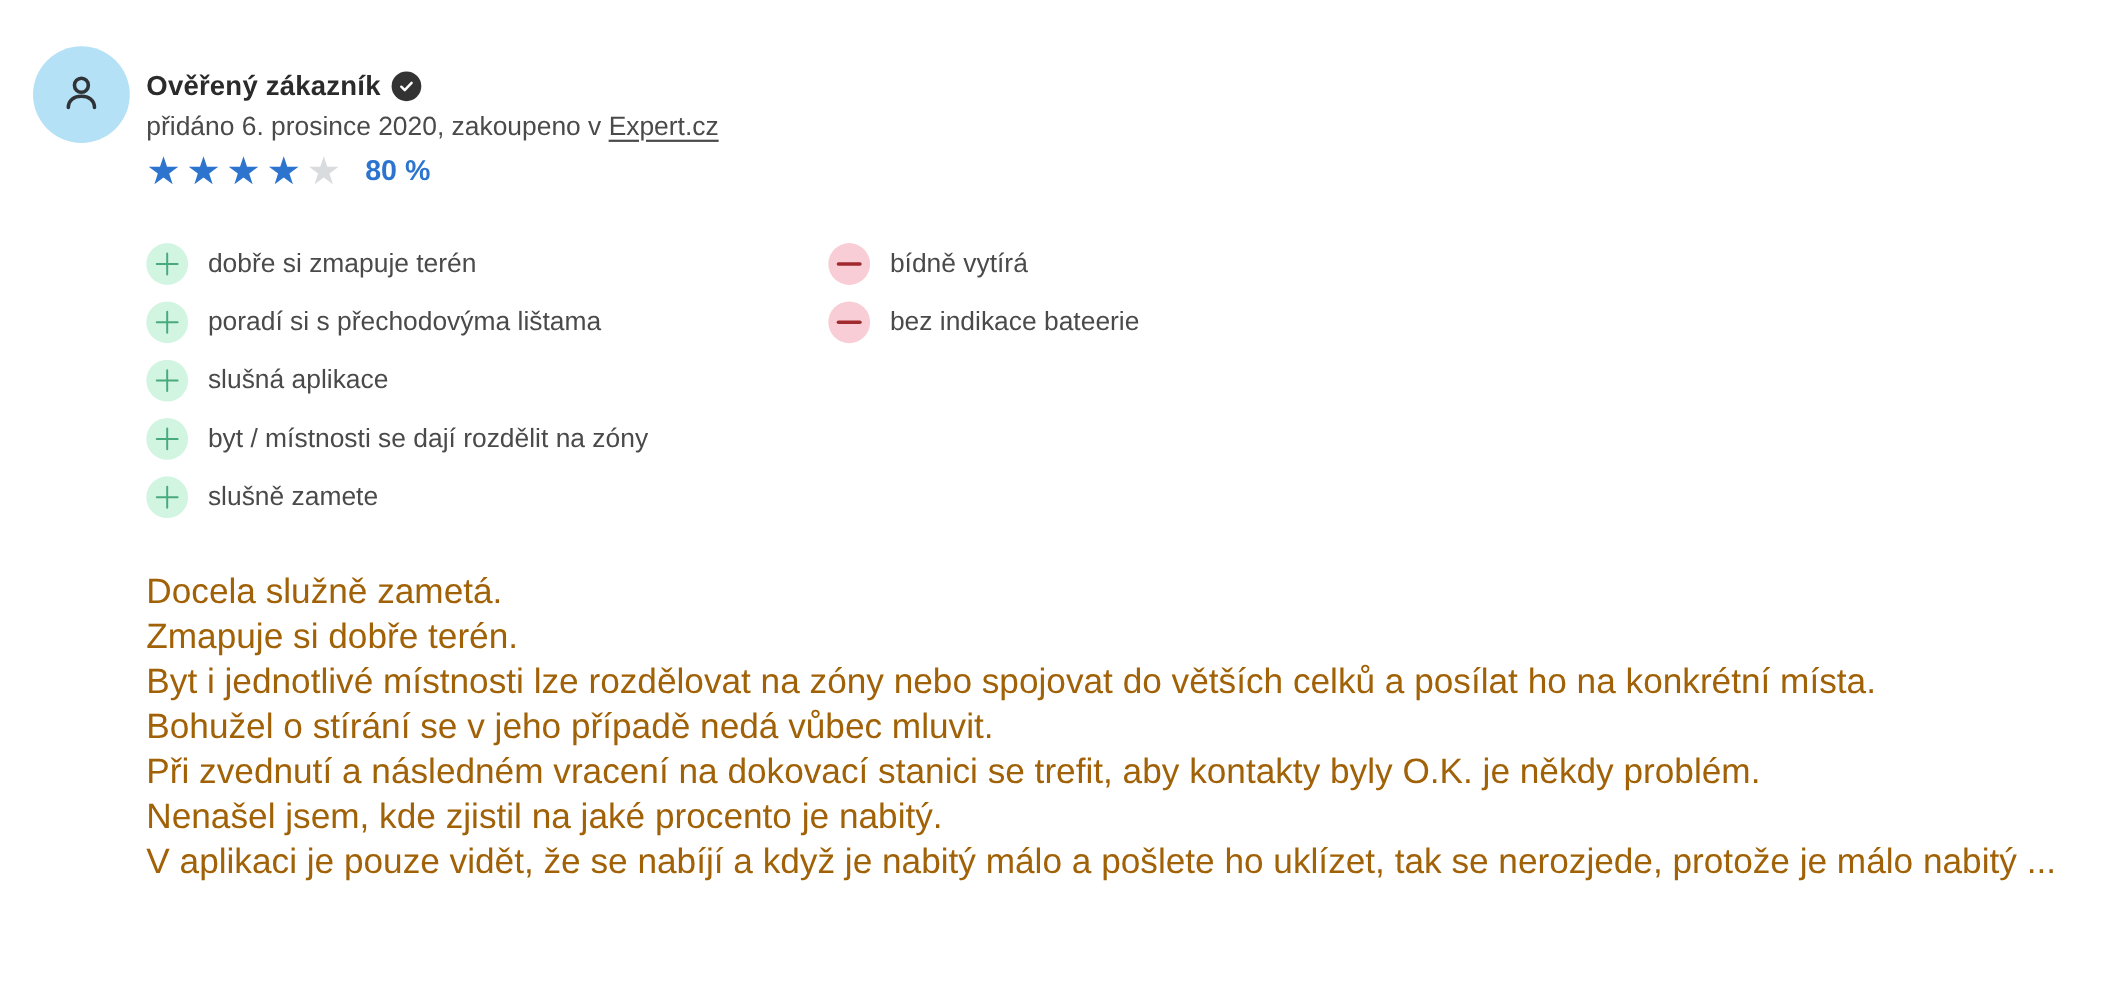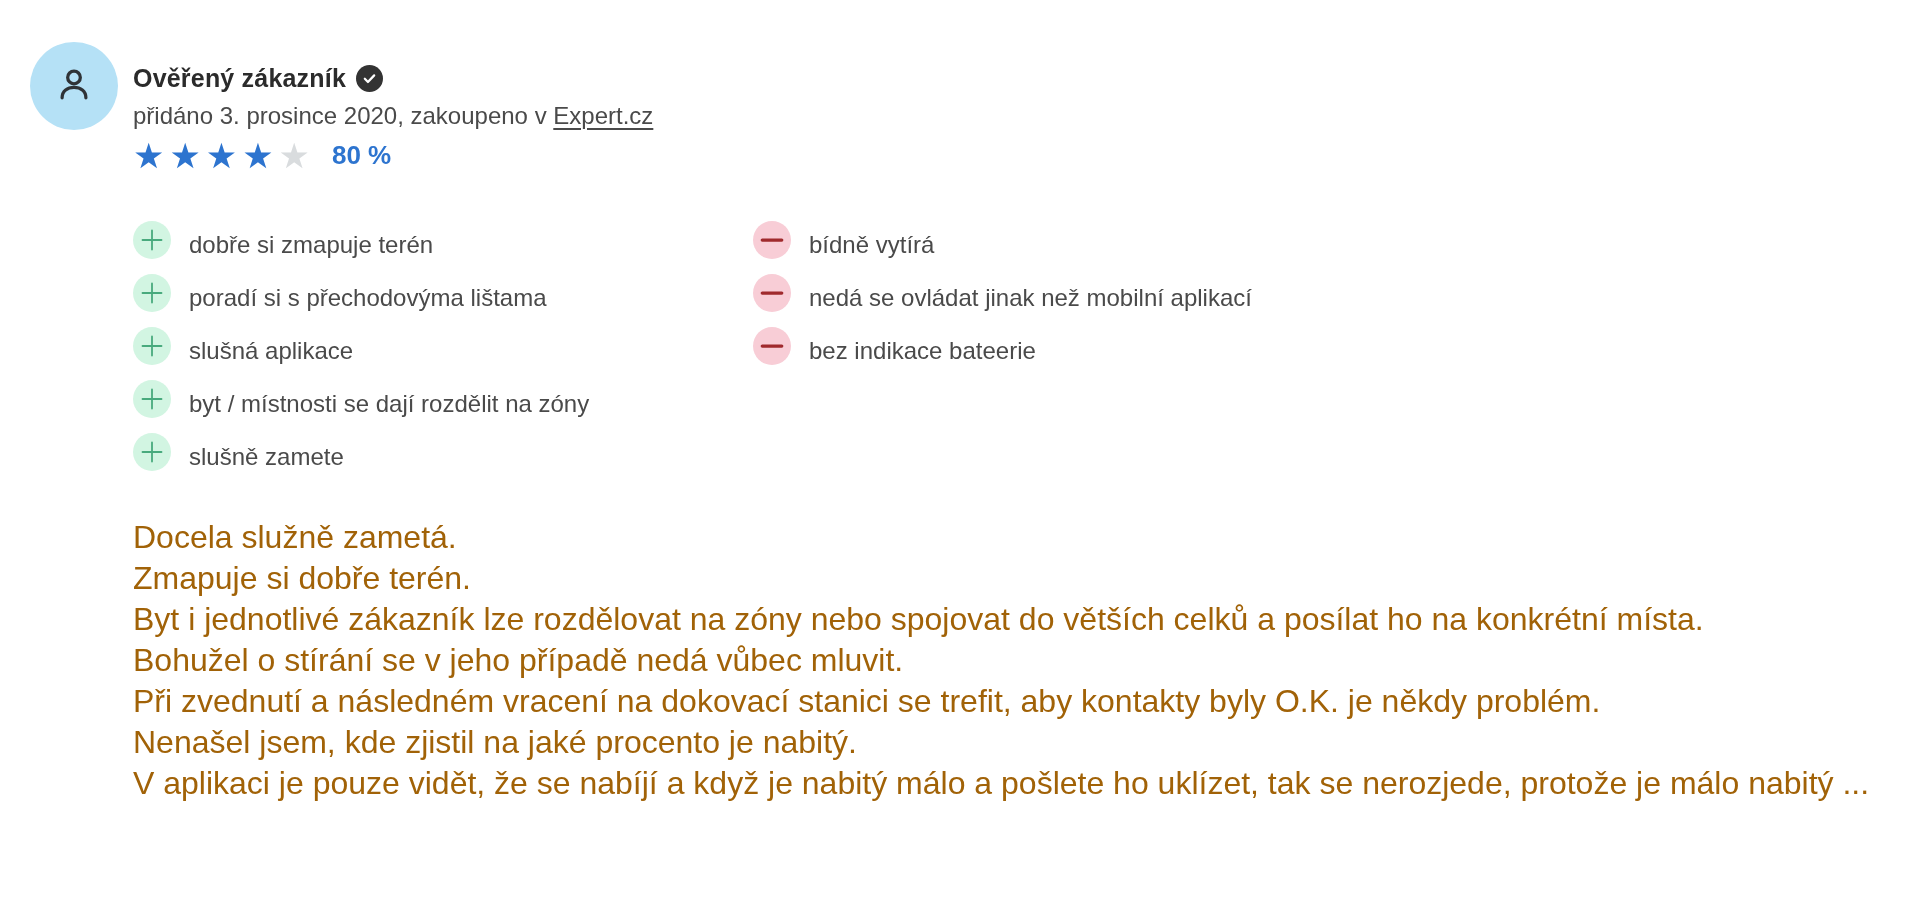--- a/index.html
+++ b/index.html
@@ -42,21 +42,21 @@
   .stars { display: flex; align-items: center; gap: 5px; }
   .star { font-size: 35px; line-height: 1; }
   .star.filled { color: #2d74cf; }
   .star.empty  { color: #d9dcde; }
   .rating-percent { margin-left: 22px; font-size: 26px; font-weight: 700; color: #2d74cf; text-align: center; }
 
   
   .pros-cons { display: flex; margin-top: 48px; }
   .pros-col { width: 620px; flex: 0 0 auto; }
   .cons-col { flex: 0 0 auto; }
-  .pc-item { display: flex; align-items: flex-end; margin-bottom: 15px; }
+  .pc-item { display: flex; align-items: center; margin-bottom: 15px; }
   .pc-item:last-child { margin-bottom: 0; }
   .pc-icon {
     width: 38px; height: 38px; border-radius: 50%;
     display: flex; align-items: center; justify-content: center;
     flex: 0 0 auto;
   }
   .pc-icon.plus  { background: #d2f5e2; }
   .pc-icon.minus { background: #f8cdd6; }
   .pc-text { margin-left: 18px; font-size: 24px; color: #4a4a4a; }
 
@@ -81,21 +81,21 @@
     <div class="header-text">
       <div class="author-row">
         <span class="author-name">Ověřený zákazník</span>
         <span class="verified-badge">
           <svg width="15" height="15" viewBox="0 0 24 24" fill="none" stroke="#ffffff" stroke-width="3.6" stroke-linecap="round" stroke-linejoin="round">
             <path d="M4.5 12.5 L9.5 17.5 L19.5 7"></path>
           </svg>
         </span>
       </div>
       <div class="review-meta">
-        <span>přidáno 3. prosince 2020, zakoupeno v</span>
+        <span>přidáno 6. prosince 2020, zakoupeno v</span>
         <a class="shop-link">Expert.cz</a>
       </div>
     </div>
   </div>
 
   <div class="content">
 
 
     <div class="rating-row">
       <div class="stars">
@@ -165,47 +165,39 @@
 
           <div class="pc-item">
             <span class="pc-icon minus">
               <svg width="26" height="26" viewBox="0 0 24 24" fill="none" stroke="#a02a2d" stroke-width="3" stroke-linecap="round">
                 <path d="M3 12 H21"></path>
               </svg>
             </span>
             <span class="pc-text">bídně vytírá</span>
           </div>
 
+
           <div class="pc-item">
             <span class="pc-icon minus">
               <svg width="26" height="26" viewBox="0 0 24 24" fill="none" stroke="#a02a2d" stroke-width="3" stroke-linecap="round">
                 <path d="M3 12 H21"></path>
               </svg>
             </span>
-            <span class="pc-text">nedá se ovládat jinak než mobilní aplikací</span>
-          </div>
-
-          <div class="pc-item">
-            <span class="pc-icon minus">
-              <svg width="26" height="26" viewBox="0 0 24 24" fill="none" stroke="#a02a2d" stroke-width="3" stroke-linecap="round">
-                <path d="M3 12 H21"></path>
-              </svg>
-            </span>
             <span class="pc-text">bez indikace bateerie</span>
           </div>
         </div>
     </div>
 
     <div class="review-body">
 
         <div class="review-paragraph">Docela služně zametá.</div>
 
         <div class="review-paragraph">Zmapuje si dobře terén.</div>
 
-        <div class="review-paragraph">Byt i jednotlivé zákazník lze rozdělovat na zóny nebo spojovat do větších celků a posílat ho na konkrétní místa.</div>
+        <div class="review-paragraph">Byt i jednotlivé místnosti lze rozdělovat na zóny nebo spojovat do větších celků a posílat ho na konkrétní místa.</div>
 
         <div class="review-paragraph">Bohužel o stírání se v jeho případě nedá vůbec mluvit.</div>
 
         <div class="review-paragraph">Při zvednutí a následném vracení na dokovací stanici se trefit, aby kontakty byly O.K. je někdy problém.</div>
 
         <div class="review-paragraph">Nenašel jsem, kde zjistil na jaké procento je nabitý.</div>
 
         <div class="review-paragraph">V aplikaci je pouze vidět, že se nabíjí a když je nabitý málo a pošlete ho uklízet, tak se nerozjede, protože je málo nabitý ...</div>
       </div>
 

